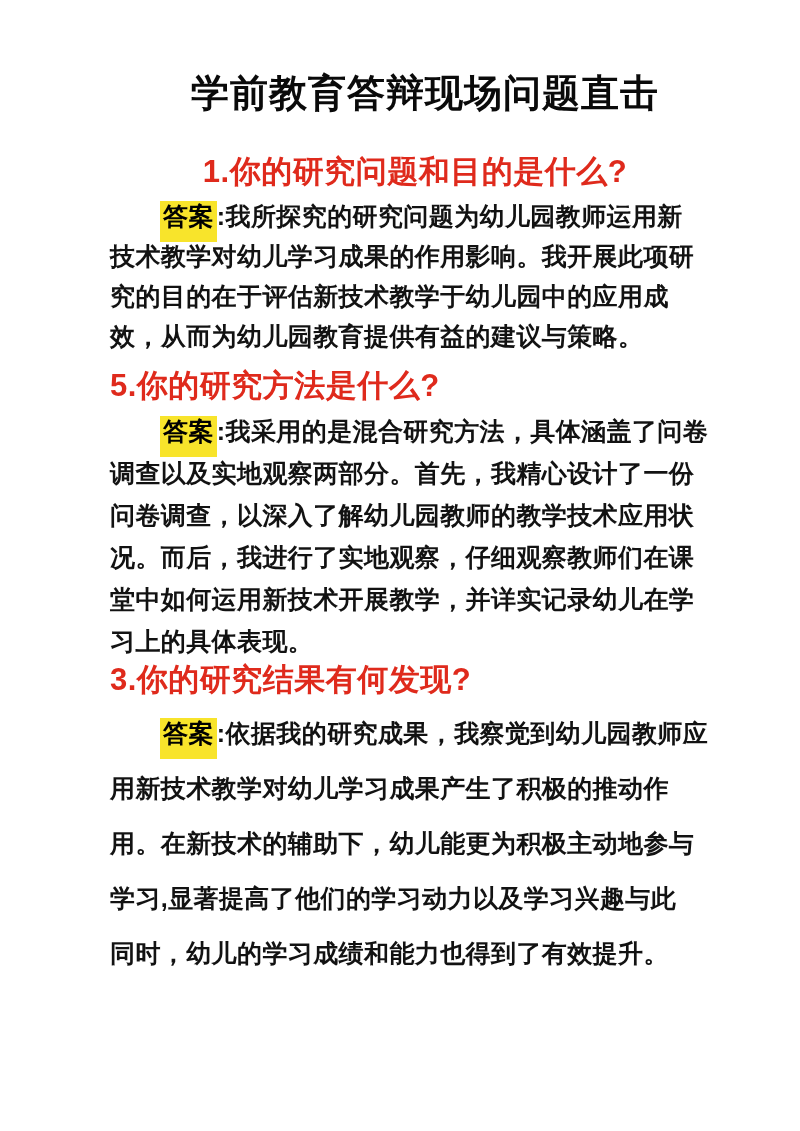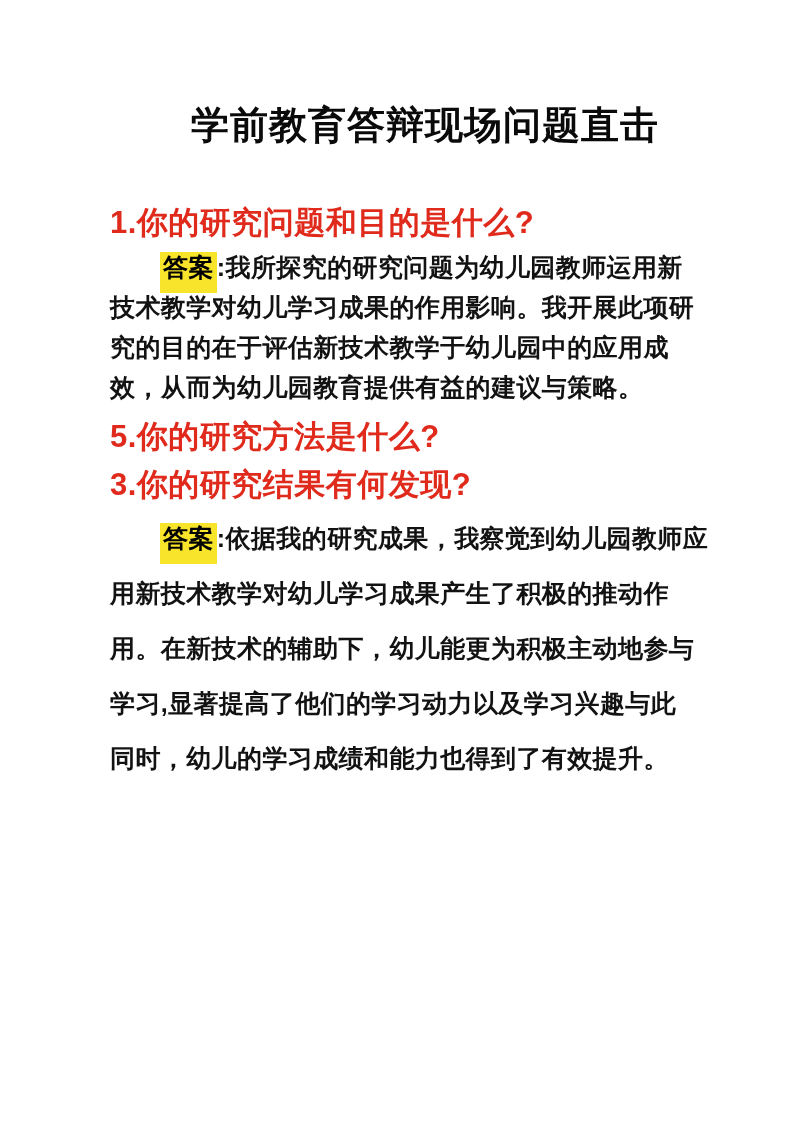--- a/index.html
+++ b/index.html
@@ -7,43 +7,43 @@
     position:relative;
     width:800px;height:1131px;
     background:#ffffff;
     overflow:hidden;
     font-family:"Liberation Sans",sans-serif;
     -webkit-font-smoothing:antialiased;
   }
   .title{
     margin:0 0 0 50px;
     width:750px;
-    padding-top:102px;
+    padding-top:70px;
     font-size:38px;
     line-height:46px;
     font-weight:700;
     letter-spacing:1px;
     text-align:center;
     color:#0a0a0a;
   }
   .content{
     width:610px;
     margin:0 0 0 110px;
   }
   .q{
     margin:0;
     font-size:31px;
     line-height:36px;
     font-weight:700;
     letter-spacing:0.5px;
     color:#df2a1c;
   }
-  .q-1{margin-top:57px;}
+  .q-1{margin-top:38px;text-align:center;}
   .q-2{margin-top:12px;}
-  .q-3{margin-top:12px;}
+  .q-3{margin-top:0;}
   .a{
     margin:0;
     font-size:25px;
     font-weight:700;
     color:#121212;
     white-space:pre-line;
     text-indent:50px;
     letter-spacing:0.4px;
   }
   .a-1{margin-top:6px;line-height:40px;}
@@ -66,20 +66,26 @@
     <section>
       <h2 class="q q-1">1.你的研究问题和目的是什么?</h2>
       <p class="a a-1"><mark class="hl">答案</mark><span>:我所探究的研究问题为幼儿园教师运用新
 技术教学对幼儿学习成果的作用影响。我开展此项研
 究的目的在于评估新技术教学于幼儿园中的应用成
 效，从而为幼儿园教育提供有益的建议与策略。</span></p>
     </section>
 
     <section>
       <h2 class="q q-2">5.你的研究方法是什么?</h2>
+      <p class="a a-2"><mark class="hl">答案</mark><span>:我采用的是混合研究方法，具体涵盖了问卷
+调查以及实地观察两部分。首先，我精心设计了一份
+问卷调查，以深入了解幼儿园教师的教学技术应用状
+况。而后，我进行了实地观察，仔细观察教师们在课
+堂中如何运用新技术开展教学，并详实记录幼儿在学
+习上的具体表现。</span></p>
     </section>
 
     <section>
       <h2 class="q q-3">3.你的研究结果有何发现?</h2>
       <p class="a a-3"><mark class="hl">答案</mark><span>:依据我的研究成果，我察觉到幼儿园教师应
 用新技术教学对幼儿学习成果产生了积极的推动作
 用。在新技术的辅助下，幼儿能更为积极主动地参与
 学习,显著提高了他们的学习动力以及学习兴趣与此
 同时，幼儿的学习成绩和能力也得到了有效提升。</span></p>
     </section>

